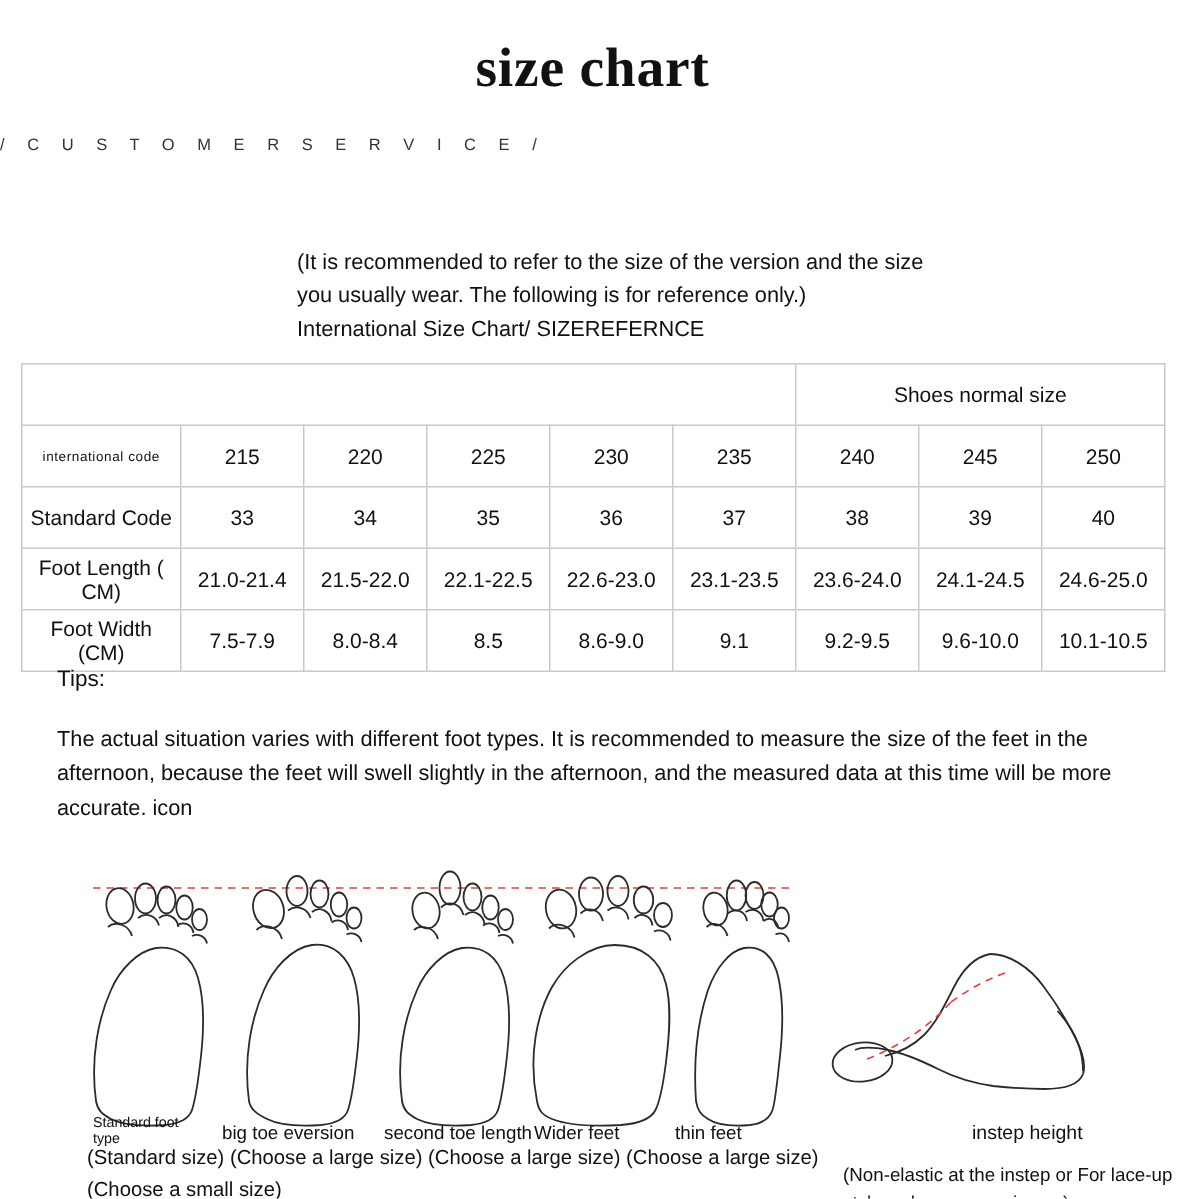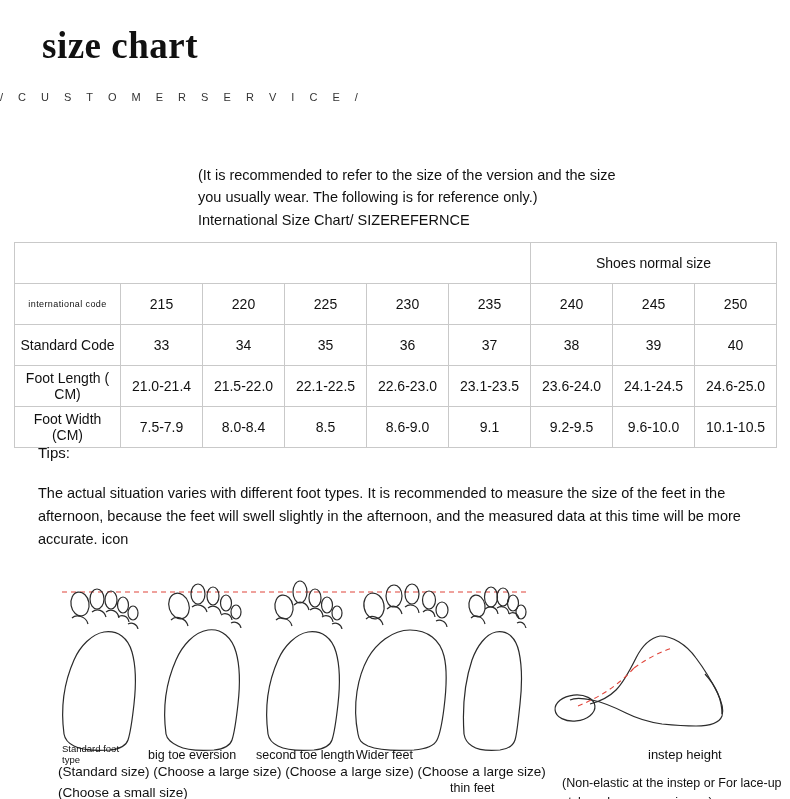--- a/index.html
+++ b/index.html
@@ -16,29 +16,28 @@
     overflow: hidden;
   }
   .page {
     position: relative;
     width: 790px;
     height: 799px;
   }
 
   
   .title {
-    text-align: left;
+    text-align: center;
     font-family: "Liberation Serif", serif;
     font-size: 37px;
     font-weight: 700;
     letter-spacing: 0.5px;
     color: #111;
     margin: 26px 0 0 0;
     line-height: 1.1;
-    padding-left: 42px;
   }
   .subtitle {
     text-align: left;
     font-size: 11px;
     letter-spacing: 6px;
     color: #333;
     margin-top: 24px;
     font-family: "Liberation Sans", sans-serif;
   }
 
@@ -327,20 +326,20 @@
         <path d="M578,132 C598,124 618,112 634,94" stroke="#e0443a" stroke-width="1.1" stroke-dasharray="5,4"></path>
         <path d="M634,94 C648,84 660,78 672,74" stroke="#e0443a" stroke-width="1.1" stroke-dasharray="5,4"></path>
       </g>
     </svg>
   </div>
 
   <div class="caption tiny" style="left:62px; top:718px; width:70px; white-space:normal;">Standard foot type</div>
   <div class="caption" style="left:148px; top:722px;">big toe eversion</div>
   <div class="caption" style="left:256px; top:722px;text-align:right;">second toe length</div>
   <div class="caption" style="left:356px; top:722px;">Wider feet</div>
-  <div class="caption" style="left:450px; top:722px;margin-top:33px;">thin feet</div>
+  <div class="caption" style="left:450px; top:722px;">thin feet</div>
 
   <div class="bottomtext">(Standard size) (Choose a large size) (Choose a large size) (Choose a large size) (Choose a small size)</div>
 
   <div class="instep-label">instep height</div>
   <div class="righttext">(Non-elastic at the instep or For lace-up styles, choose one size up)</div>
 
 </div>
 
 </body></html>

